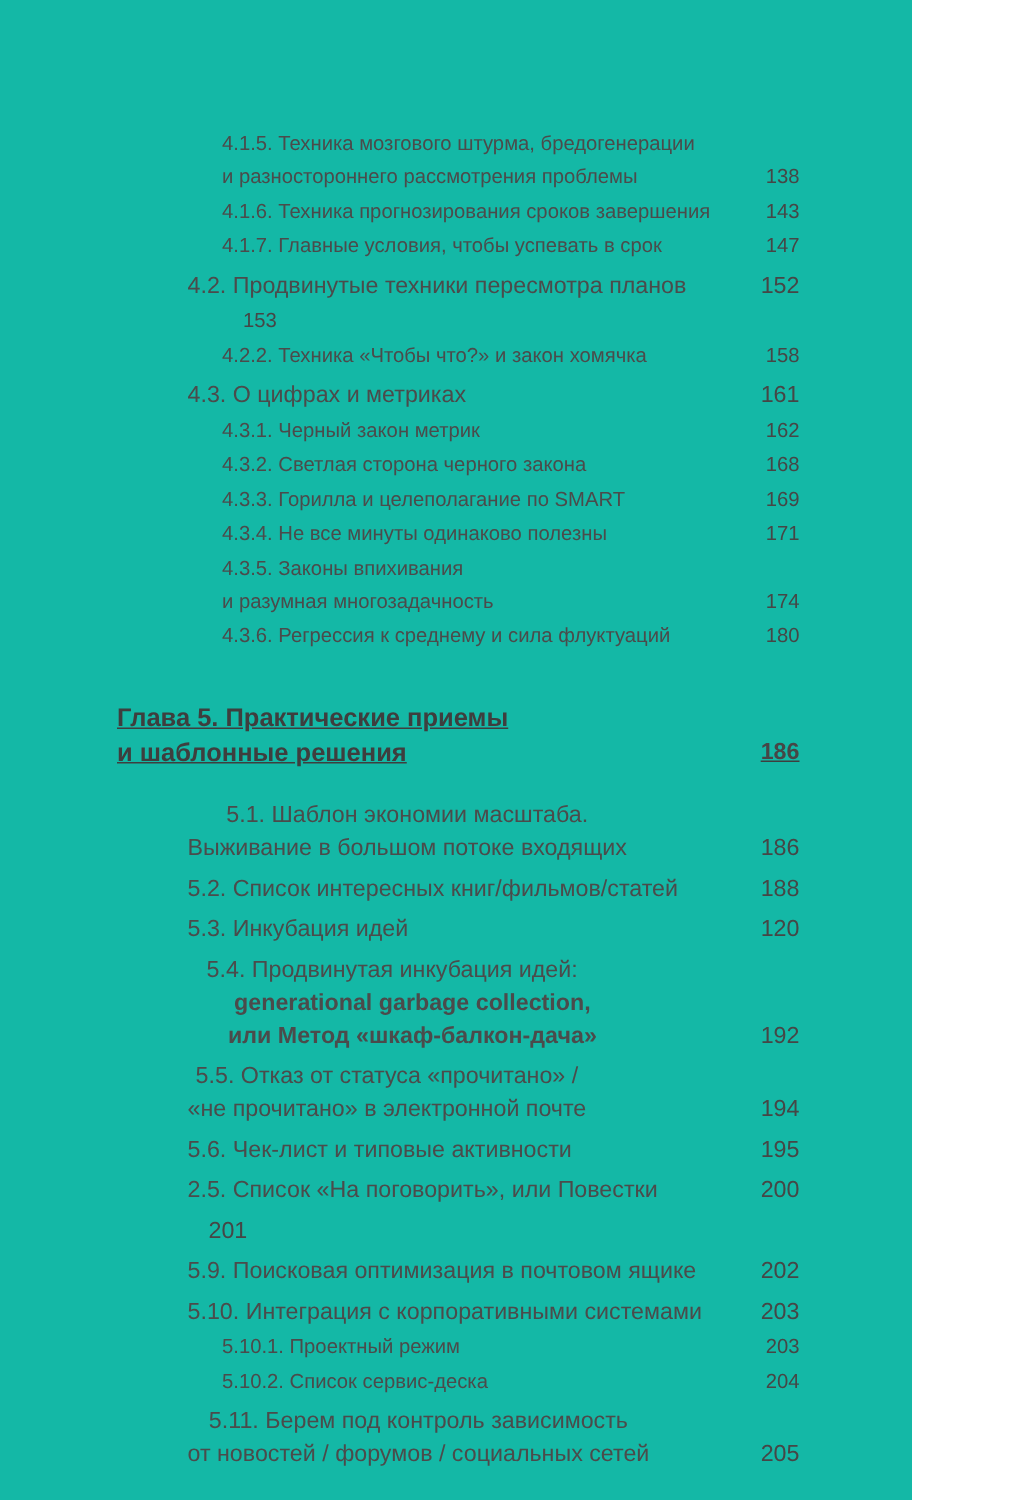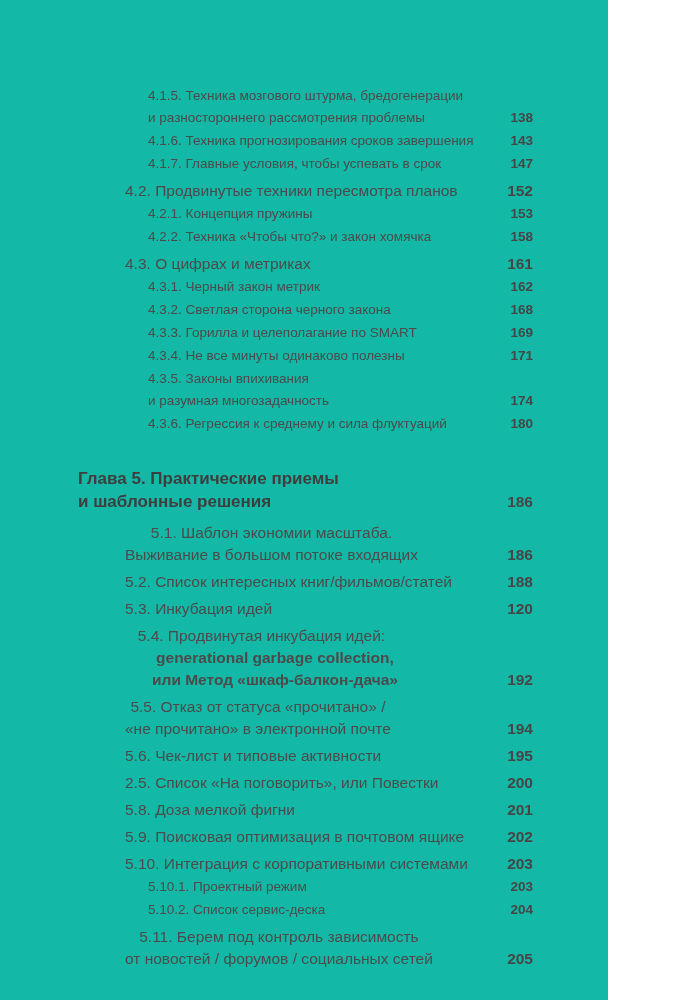--- a/index.html
+++ b/index.html
@@ -18,21 +18,21 @@
   .entry {
     display: flex;
     justify-content: space-between;
     align-items: flex-end;
     color: #4b4b4b;
   }
   .entry-text { }
   .line { }
   .page-num {
     margin-left: 14px;
-    font-weight: 700;
+    font-weight: 400;
     color: #464646;
     white-space: nowrap;
   }
   
   .l3 {
     padding-left: 70px;
     font-size: 13.5px;
     line-height: 22px;
     margin-top: 1px;
   }
@@ -44,22 +44,23 @@
     margin-top: 5px;
     text-align: center;
   }
   
   .l1 {
     padding-left: 0;
     font-size: 17px;
     font-weight: 700;
     line-height: 23px;
     margin-top: 32px;
-    margin-bottom: 9px;
+    margin-bottom: 20px;
     color: #3e3e3e;
+    text-decoration: underline;
   }
   .l1 .page-num { font-size: 15.5px; font-weight: 700; }
   
   .hang .line + .line { margin-left: 27px; font-weight: bold; }
 </style>
 </head>
 <body>
 
 <div class="toc-page">
   <div>
@@ -82,23 +83,20 @@
         </div>
     <div class="page-num">147</div>
   </div>
       <div class="entry l2">
     <div class="entry-text">
           <div class="line">4.2. Продвинутые техники пересмотра планов</div>
         </div>
     <div class="page-num">152</div>
   </div>
       <div class="entry l3">
-    <div class="entry-text">
-          <div class="line">4.2.1. Концепция пружины</div>
-        </div>
     <div class="page-num">153</div>
   </div>
       <div class="entry l3">
     <div class="entry-text">
           <div class="line">4.2.2. Техника «Чтобы что?» и закон хомячка</div>
         </div>
     <div class="page-num">158</div>
   </div>
       <div class="entry l2">
     <div class="entry-text">
@@ -190,23 +188,20 @@
         </div>
     <div class="page-num">195</div>
   </div>
       <div class="entry l2">
     <div class="entry-text">
           <div class="line">2.5. Список «На поговорить», или Повестки</div>
         </div>
     <div class="page-num">200</div>
   </div>
       <div class="entry l2">
-    <div class="entry-text">
-          <div class="line">5.8. Доза мелкой фигни</div>
-        </div>
     <div class="page-num">201</div>
   </div>
       <div class="entry l2">
     <div class="entry-text">
           <div class="line">5.9. Поисковая оптимизация в почтовом ящике</div>
         </div>
     <div class="page-num">202</div>
   </div>
       <div class="entry l2">
     <div class="entry-text">

